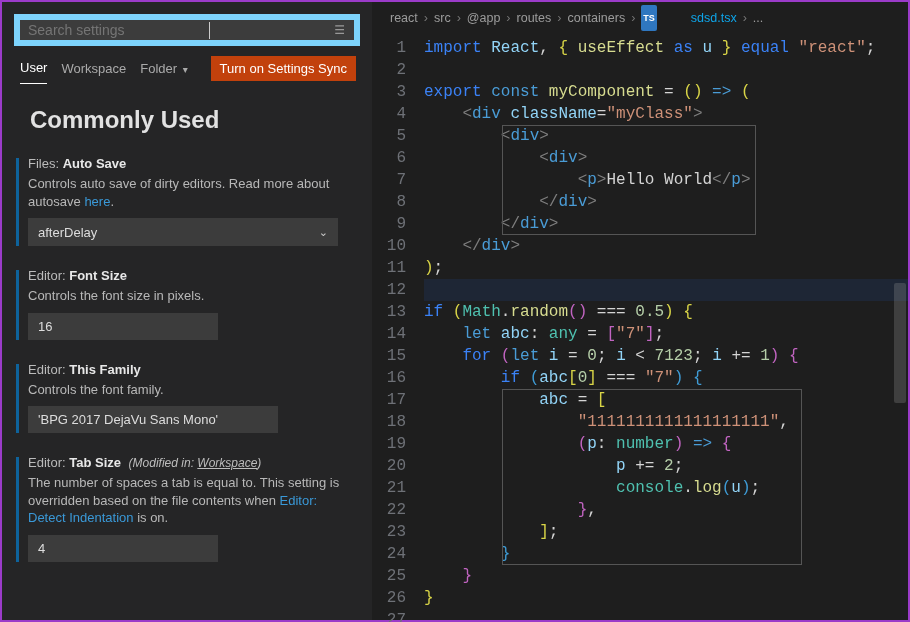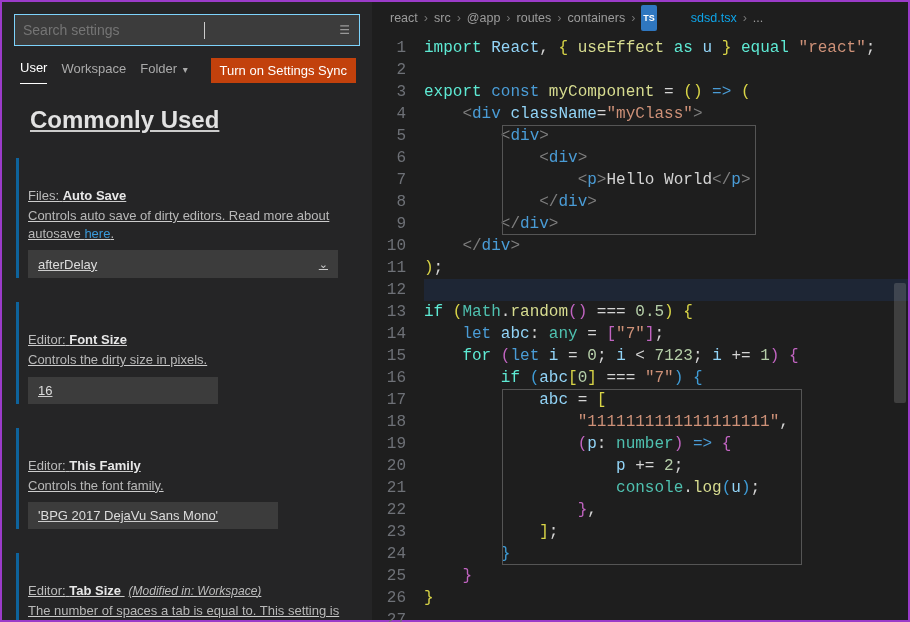--- a/index.html
+++ b/index.html
@@ -3,37 +3,37 @@
 <meta charset="utf-8">
 <style>
   * { box-sizing: border-box; margin: 0; padding: 0; }
   html, body { width: 910px; height: 622px; overflow: hidden; font-family: "Segoe UI", Arial, sans-serif; }
   body { background: #1e1e1e; color: #ccc; position: relative; }
   .frame { width: 910px; height: 622px; border: 2px solid #9b3bc9; display: flex; background: #1e1e1e; }
 
   
   .left { width: 370px; background: #252526; display: flex; flex-direction: column; }
   .searchwrap { padding: 12px 12px 6px 12px; }
-  .searchbox { width: 100%; height: 32px; background: #3c3c3c; border: 1px solid #7dd3fc; display:flex; align-items:center; padding:0 8px; }
+  .searchbox { width: 100%; height: 32px; background: #3c3c3c; border: 6px solid #7dd3fc; display:flex; align-items:center; padding:0 8px; }
   .searchbox input { flex:1; background: transparent; border:none; color:#bbb; font-size:14px; outline:none; }
   .searchbox .cursor { width:1px; height:17px; background:#ccc; }
   .searchbox .filter { color:#999; font-size:12px; letter-spacing:1px; }
-  .tabrow { display:flex; align-items:center; gap:14px; padding: 4px 16px 0 18px; font-size:13px; }
+  .tabrow { display:flex; align-items:flex-start; gap:14px; padding: 4px 16px 0 18px; font-size:13px; }
   .tabs { display:flex; gap:14px; align-items:center; }
   .tab { padding: 4px 0 8px 0; color:#aaa; cursor:default; }
   .tab.active { color:#fff; border-bottom:1px solid #fff; }
   .chev { display:inline-block; transform: rotate(0deg); font-size:10px; color:#aaa; margin-left:2px;}
   .syncbtn { margin-left:auto; background:#c2410c; color:#fff; padding:5px 9px; font-size:13px; border:none; }
-  .scroll { overflow-y:auto; flex:1; padding: 14px 0 20px 0; text-decoration: underline; }
+  .scroll { overflow-y:auto; flex:1; padding: 14px 0 20px 0; }
   .section-title { color:#e2e2e2; font-size:24px; font-weight:700; padding: 8px 28px 12px 28px; }
   .setting { padding: 10px 26px 12px 26px; position:relative; }
   .setting .bar { position:absolute; left:14px; top:12px; bottom:12px; width:3px; background:#0e639c; display:none; }
   .setting.modified .bar { display:block; }
   .setting.first .bar { display:block; }
-  .setting h4 { font-size:13px; font-weight:400; color:#d0d0d0; margin-bottom:4px;margin-top:32px; }
+  .setting h4 { font-size:13px; font-weight:400; color:#d0d0d0; margin-bottom:4px; }
   .setting h4 .pre { color:#bbb; }
   .setting h4 .key { font-weight:700; color:#e8e8e8; }
   .setting h4 .modnote { font-style:italic; color:#bdbdbd; font-size:12px; margin-left:4px; }
   .setting h4 .modlink { text-decoration: underline; }
   .setting p { font-size:13px; color:#b8b8b8; line-height:1.35; margin-bottom:8px; }
   .setting a { color: #3a99d8; text-decoration: none; }
   .select { width:310px; height:28px; background:#3c3c3c; border:none; display:flex; align-items:center; justify-content:space-between; padding:0 10px; color:#ddd; font-size:13px; }
   .select .arr { font-size:11px; color:#ccc; }
   .textctrl { width:190px; height:27px; background:#3c3c3c; border:none; padding:0 10px; color:#ddd; font-size:13px; display:flex; align-items:center; }
 
@@ -45,21 +45,21 @@
   .breadcrumb .fname { color:#0ea5e9;margin-left:28px; }
   .editor { flex:1; display:flex; font-family: Consolas, "Courier New", monospace; font-size:16px; line-height:22px; position:relative; }
   .gutter { width:52px; text-align:right; color:#6e7177; padding: 4px 18px 0 0; user-select:none; }
   .gutter div { height:22px; }
   .code { flex:1; padding: 4px 0 0 0; position:relative; }
   .codeline { height:22px; white-space: pre; color:#d4d4d4; position:relative; }
   .hl-line { background: rgba(30,60,120,0.26); }
   .scrollbar-v { position:absolute; right:2px; top:250px; width:12px; height:120px; background:rgba(150,150,150,0.28); border-radius:2px; }
 
   
-  .kw { color:#5eead4; }   
+  .kw { color:#3b82f6; }   
   .kw2 { color:#4a9cd6; }  
   .fn { color:#d7dc90; }   
   .var { color:#92d4f7; }  
   .type { color:#4fc1b0; } 
   .str { color:#ce9178; }  
   .num { color:#b5cea8; }  
   .punc { color:#d4d4d4; }
   .tag { color:#4a9cd6; }  
   .tagang { color:#7e7e7e; } 
   .attr { color:#92d4f7; }
@@ -115,21 +115,21 @@
           <span class="arr">⌄</span>
         </div>
       </div>
 
       <div class="setting first">
         <div class="bar"></div>
         <h4>
           <span class="pre">Editor:</span>
           <span class="key">Font Size</span>
         </h4>
-        <p>Controls the dirty size in pixels.</p>
+        <p>Controls the font size in pixels.</p>
         <div class="textctrl">16</div>
       </div>
 
       <div class="setting first">
         <div class="bar"></div>
         <h4>
           <span class="pre">Editor:</span>
           <span class="key">This Family</span>
         </h4>
         <p>Controls the font family.</p>

